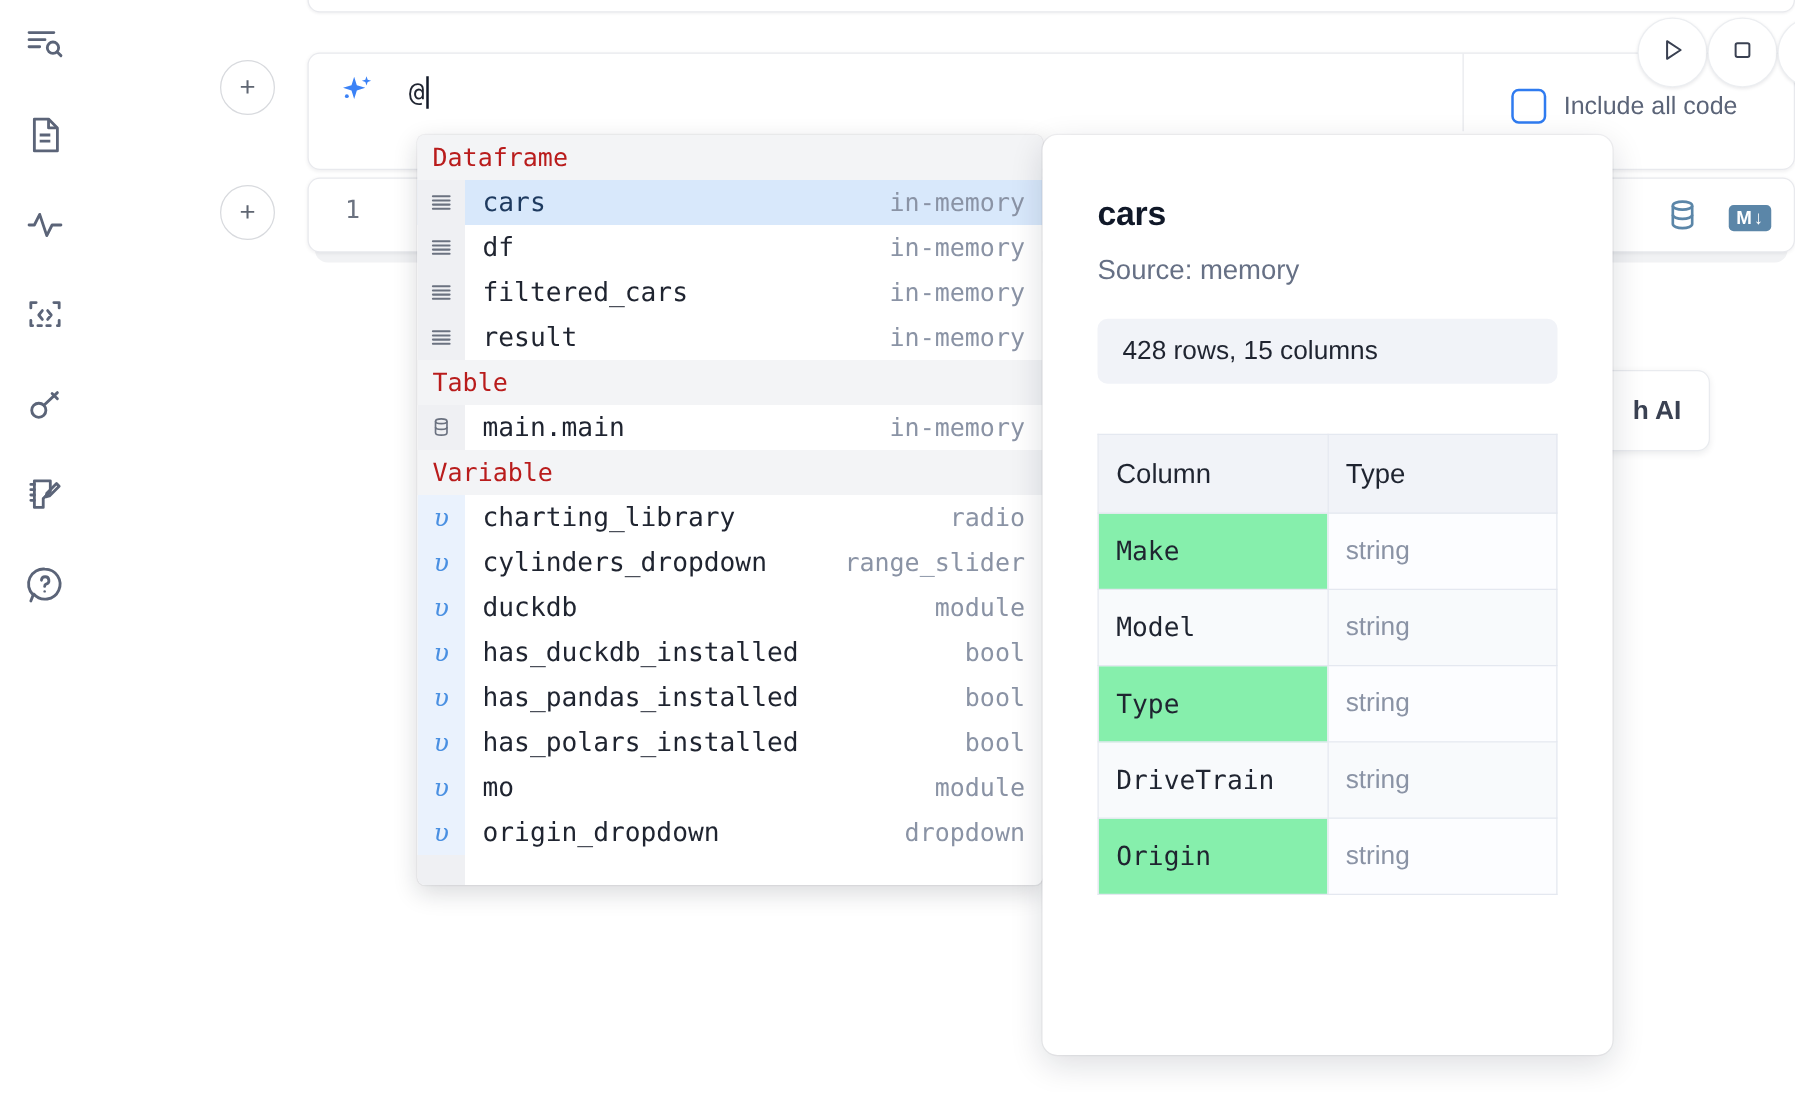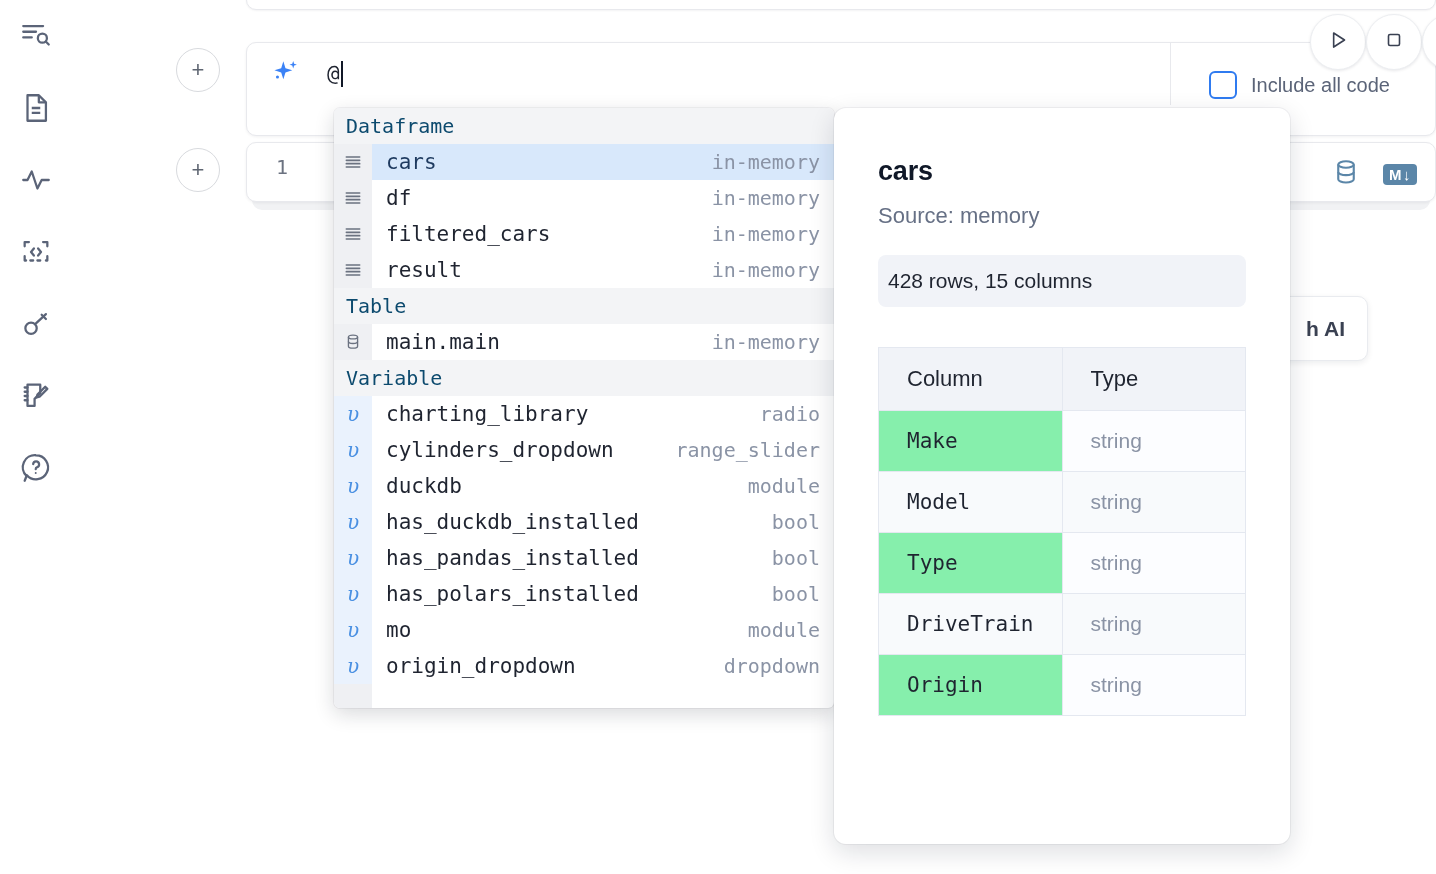--- a/index.html
+++ b/index.html
@@ -106,21 +106,21 @@
     position:absolute; left:334px; top:108px; width:500px; height:600px;
     background:#fff; border-radius:6px; overflow:hidden;
     box-shadow:0 6px 20px rgba(16,24,40,.16), 0 0 0 1px rgba(16,24,40,.05);
   }
   .ac-gutter {
     position:absolute; left:0; top:0; width:38px; height:600px; background:#eff0f3;
   }
   .ac-list { position:relative; }
   .ac-group {
     height:36px; line-height:36px; padding-left:12px;
-    background:#f3f4f6; color:#0c4a6e;
+    background:#f3f4f6; color:#b91c1c;
     font-family:"DejaVu Sans Mono","Liberation Mono",monospace; font-size:20px;
   }
   .ac-item {
     position:relative; height:36px; display:flex; align-items:center;
     background:#fff; font-family:"DejaVu Sans Mono","Liberation Mono",monospace;
   }
   .ac-item.sel { background:#d8e8fb; }
   .ac-item .ic {
     width:38px; min-width:38px; height:36px; background:#eff0f3;
     display:flex; align-items:center; justify-content:center; color:#6b7280;
@@ -136,28 +136,28 @@
   .info {
     position:absolute; left:834px; top:108px; width:456px; height:736px;
     background:#fff; border-radius:12px; overflow:hidden;
     box-shadow:0 8px 26px rgba(16,24,40,.14), 0 0 0 1px rgba(16,24,40,.05);
   }
   .info-inner { padding:48px 44px 0 44px; }
   .info-title { font-size:27px; font-weight:bold; color:#101828; letter-spacing:-.2px; }
   .info-src { margin-top:16px; font-size:22px; color:#667085; }
   .info-pill {
     margin-top:26px; background:#f1f3f8; border-radius:8px;
-    padding:14px 10px; font-size:21px; color:#1f2430;
+    padding:14px 20px; font-size:21px; color:#1f2430;
   }
   .info-table {
     margin-top:40px; width:368px; border-collapse:collapse;
     table-layout:fixed;
   }
   .info-table th, .info-table td {
-    border:1px solid #e4e8f0; padding:18px 28px; text-align:left;
+    border:1px solid #e4e8f0; padding:18px 14px; text-align:left;
   }
   .info-table th {
     background:#f1f3f8; font-weight:normal; font-size:22px; color:#1f2430;
   }
   .info-table td.col {
     font-family:"DejaVu Sans Mono","Liberation Mono",monospace;
     font-size:21px; color:#1f2430; background:#86efac;
   }
   .info-table td.typ { font-size:21px; color:#8a93a5; background:#fcfdff; }
   .info-table tr:nth-child(even) td { background:#f8fafc; }

